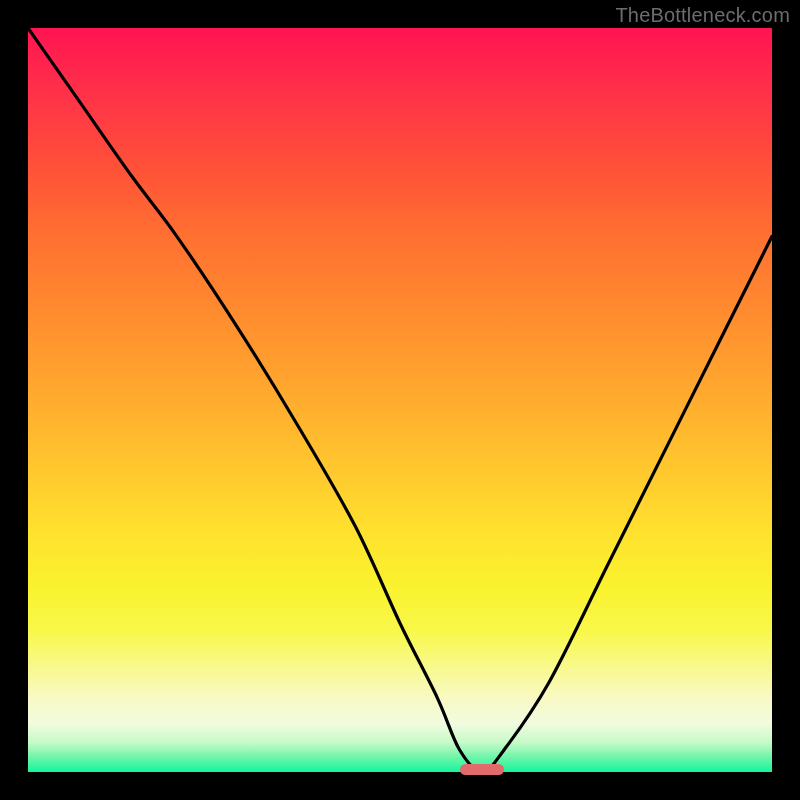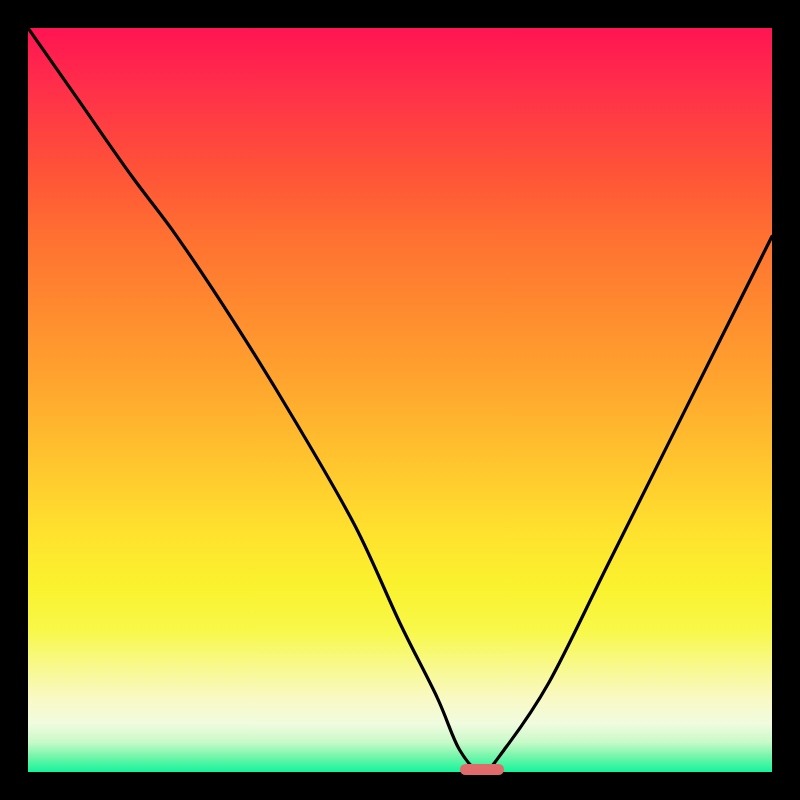--- a/index.html
+++ b/index.html
@@ -65,20 +65,21 @@
     position: absolute;
     background: #e16a6a;
     border-radius: 6px;
     z-index: 6;
   }
 </style>
 </head>
 <body>
 
 <div class="frame">
+  <div class="watermark">TheBottleneck.com</div>
 
   <div class="plot">
     <svg class="curve" viewBox="0 0 744 744" preserveAspectRatio="none">
       <path fill="none" stroke="#000" stroke-width="3.2" stroke-linejoin="round" stroke-linecap="round" d="M 0.0 0.0 C 8.7 12.4 34.7 49.6 52.1 74.4 C 69.4 99.2 88.0 126.5 104.2 148.8 C 120.3 171.1 131.4 183.5 148.8 208.3 C 166.2 233.1 188.5 266.6 208.3 297.6 C 228.2 328.6 248.0 360.8 267.8 394.3 C 287.7 427.8 310.0 465.0 327.4 498.5 C 344.7 532.0 358.4 566.7 372.0 595.2 C 385.6 623.7 399.3 648.5 409.2 669.6 C 419.1 690.7 424.1 709.3 431.5 721.7 C 439.0 734.1 446.4 744.0 453.8 744.0 C 461.3 744.0 465.0 736.6 476.2 721.7 C 487.3 706.8 503.4 685.7 520.8 654.7 C 538.2 623.7 558.0 580.3 580.3 535.7 C 602.6 491.0 627.4 441.4 654.7 386.9 C 682.0 332.3 729.1 238.1 744.0 208.3"></path>
     </svg>
     <div class="marker" style="left: 431.5px; width: 44.6px; height: 11px; bottom: -3px;"></div>
   </div>
 </div>
 
 </body></html>

